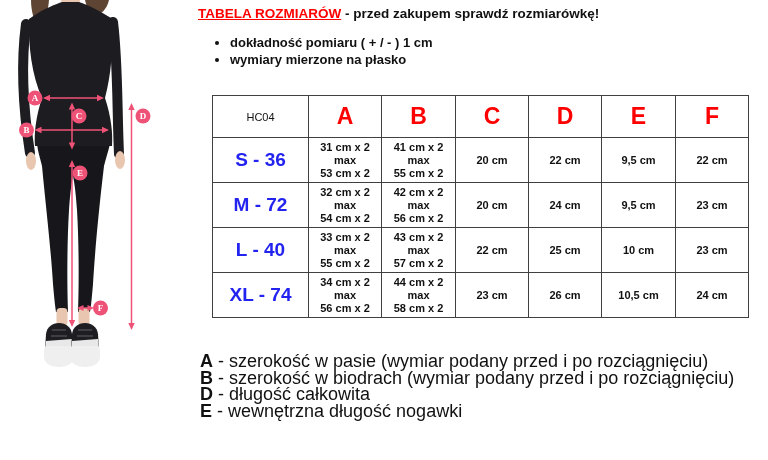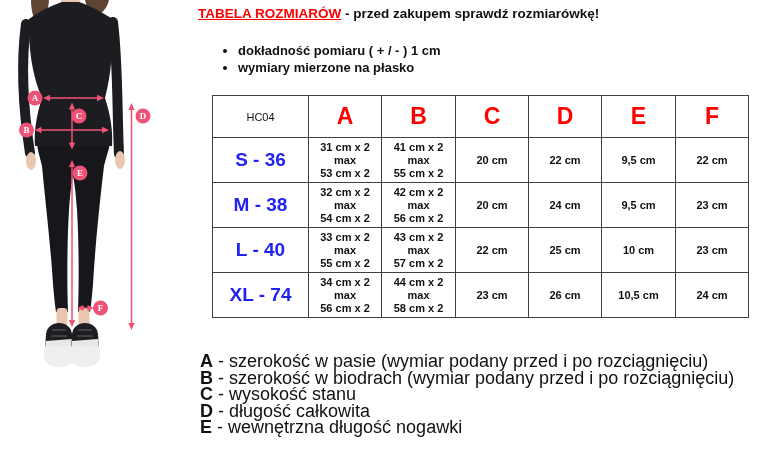--- a/index.html
+++ b/index.html
@@ -15,21 +15,21 @@
 
   
   .page-title {
     position:absolute; left:198px; top:6px;
     font-size:13.5px; font-weight:bold; color:#111; white-space:nowrap;
   }
   .page-title .red {
     color:#FF0000; text-decoration:underline;
   }
   .bullet-list {
-    position:absolute; left:200px; top:26px; margin:16px; padding:0 0 0 22px;
+    position:absolute; left:200px; top:26px; margin:8px; padding:0 0 0 22px;
     font-size:13px; font-weight:bold; color:#111;
   }
   .bullet-list li { line-height:17px; }
 
   
   table.size-table {
     position:absolute; left:212px; top:95px;
     border-collapse:collapse; table-layout:fixed;
   }
   table.size-table td {
@@ -183,21 +183,21 @@
 53 cm x 2</td>
       <td class="val pre">41 cm x 2
 max
 55 cm x 2</td>
       <td class="val">20 cm</td>
       <td class="val">22 cm</td>
       <td class="val">9,5 cm</td>
       <td class="val">22 cm</td>
     </tr>
     <tr class="body">
-      <td class="size-label">M - 38</td>
+      <td class="size-label">M - 72</td>
       <td class="val pre">32 cm x 2
 max
 54 cm x 2</td>
       <td class="val pre">42 cm x 2
 max
 56 cm x 2</td>
       <td class="val">20 cm</td>
       <td class="val">24 cm</td>
       <td class="val">9,5 cm</td>
       <td class="val">23 cm</td>
@@ -227,16 +227,15 @@
       <td class="val">26 cm</td>
       <td class="val">10,5 cm</td>
       <td class="val">24 cm</td>
     </tr>
   </tbody>
 </table>
 
 <div class="legend">
   <div class="legend-item"><span class="legend-key">A</span><span> - szerokość w pasie (wymiar podany przed i po rozciągnięciu)</span></div>
   <div class="legend-item"><span class="legend-key">B</span><span> - szerokość w biodrach (wymiar podany przed i po rozciągnięciu)</span></div>
-  <div class="legend-item"><span class="legend-key">C</span><span> - wysokość stanu</span></div>
   <div class="legend-item"><span class="legend-key">D</span><span> - długość całkowita</span></div>
   <div class="legend-item"><span class="legend-key">E</span><span> - wewnętrzna długość nogawki</span></div>
 </div>
 
 </body></html>

